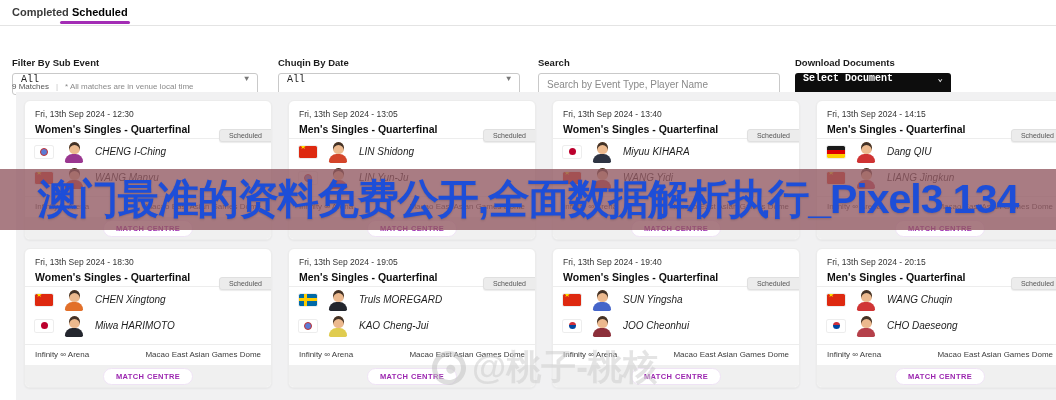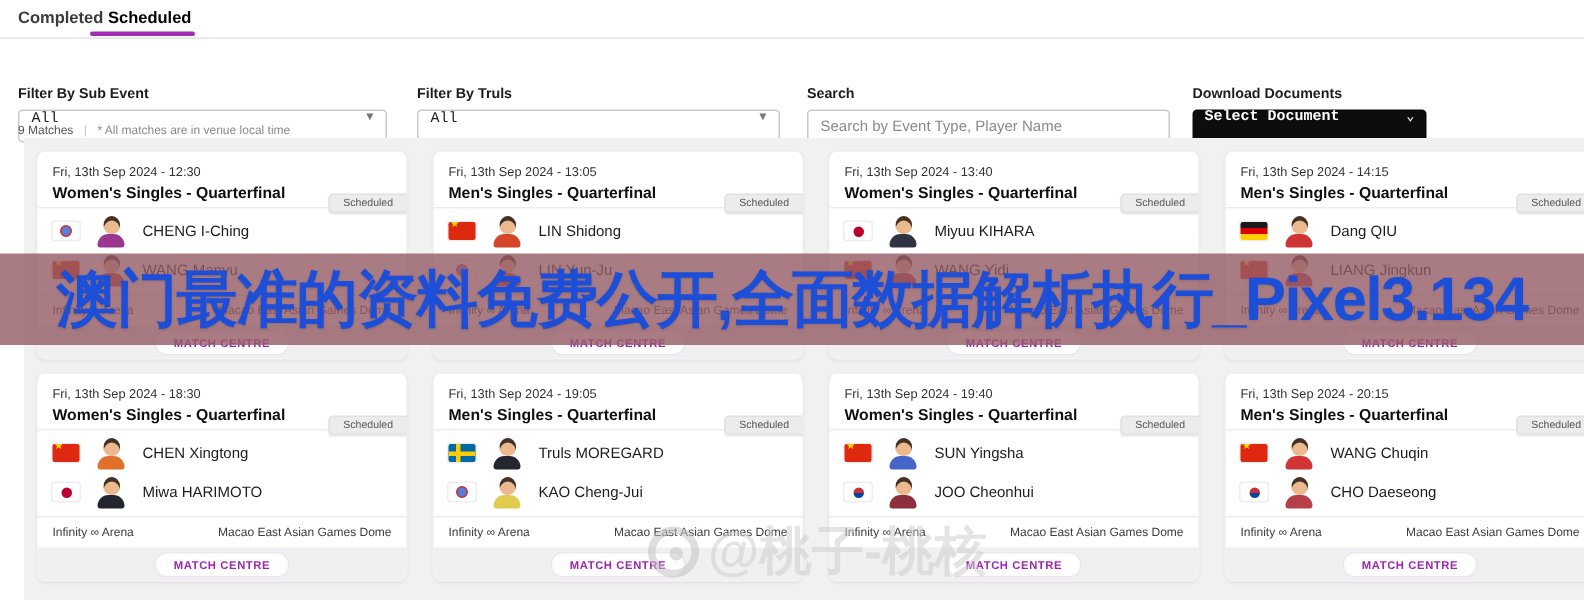--- a/index.html
+++ b/index.html
@@ -39,21 +39,21 @@
   .gridbg { position:absolute; top:92px; left:16px; width:1056px; height:308px; background:#f1f1f2; }
   .grid { position:absolute; top:0; left:0; padding:8px; display:grid; grid-template-columns:repeat(4,248px);
           grid-auto-rows:140px; column-gap:16px; row-gap:8px; }
   .card { background:#fff; border-radius:6px; border:1px solid #ececec; box-shadow:0 1px 2px rgba(0,0,0,0.05);
           position:relative; overflow:hidden; display:flex; flex-direction:column; }
   .card-head { padding:8px 10px 0 10px; height:38px; border-bottom:1px solid #ededed; position:relative; }
   .mdate { font-size:8.5px; color:#333; margin-bottom:4px; }
   .mevent { font-size:10.5px; font-weight:bold; color:#0f0f0f; }
   .badge { position:absolute; right:-1px; top:28px; background:#ececec; border:1px solid #e0e0e0; color:#555;
            font-size:7px; padding:2px 9px; border-radius:3px 0 0 3px; box-shadow:0 1px 1px rgba(0,0,0,.08); }
-  .players { height:58px; padding:0 10px; display:flex; flex-direction:column; justify-content:center; }
+  .players { height:58px; padding:0 10px; display:flex; flex-direction:column; justify-content:flex-start;font-style:italic; }
   .player { display:flex; align-items:center; gap:10px; height:26px; }
   .flag { width:18px; height:12px; border-radius:1.5px; box-shadow:0 0 0 1px rgba(0,0,0,.07); position:relative;
           flex:0 0 18px; display:flex; align-items:center; justify-content:center; overflow:hidden; }
   .flag-chn { background:#de2910; }
   .flag-chn::after { content:"★"; position:absolute; top:-3px; left:1px; color:#ffde00; font-size:7px; }
   .flag-tpe { background:#fff; }
   .flag-tpe::after { content:""; width:6px; height:6px; border-radius:50%; border:1.5px solid #c53131; background:#5b7bd5; }
   .flag-jpn { background:#fff; }
   .flag-jpn::after { content:""; width:7px; height:7px; border-radius:50%; background:#bc002d; }
   .flag-ger { background:linear-gradient(to bottom,#1a1a1a 0 4px,#dd0000 4px 8px,#ffce00 8px 12px); }
@@ -102,21 +102,21 @@
 
 <div class="filters">
   <div class="fcol c1">
     <div class="flabel">Filter By Sub Event</div>
     <div class="ctl">
       <span>All</span>
       <span class="chev">▼</span>
     </div>
   </div>
   <div class="fcol c2">
-    <div class="flabel">Filter By Truls</div>
+    <div class="flabel">Chuqin By Date</div>
     <div class="ctl">
       <span>All</span>
       <span class="chev">▼</span>
     </div>
   </div>
   <div class="fcol c3">
     <div class="flabel">Search</div>
     <input class="search-input" type="text" placeholder="Search by Event Type, Player Name" style="">
   </div>
   <div class="fcol c4">

